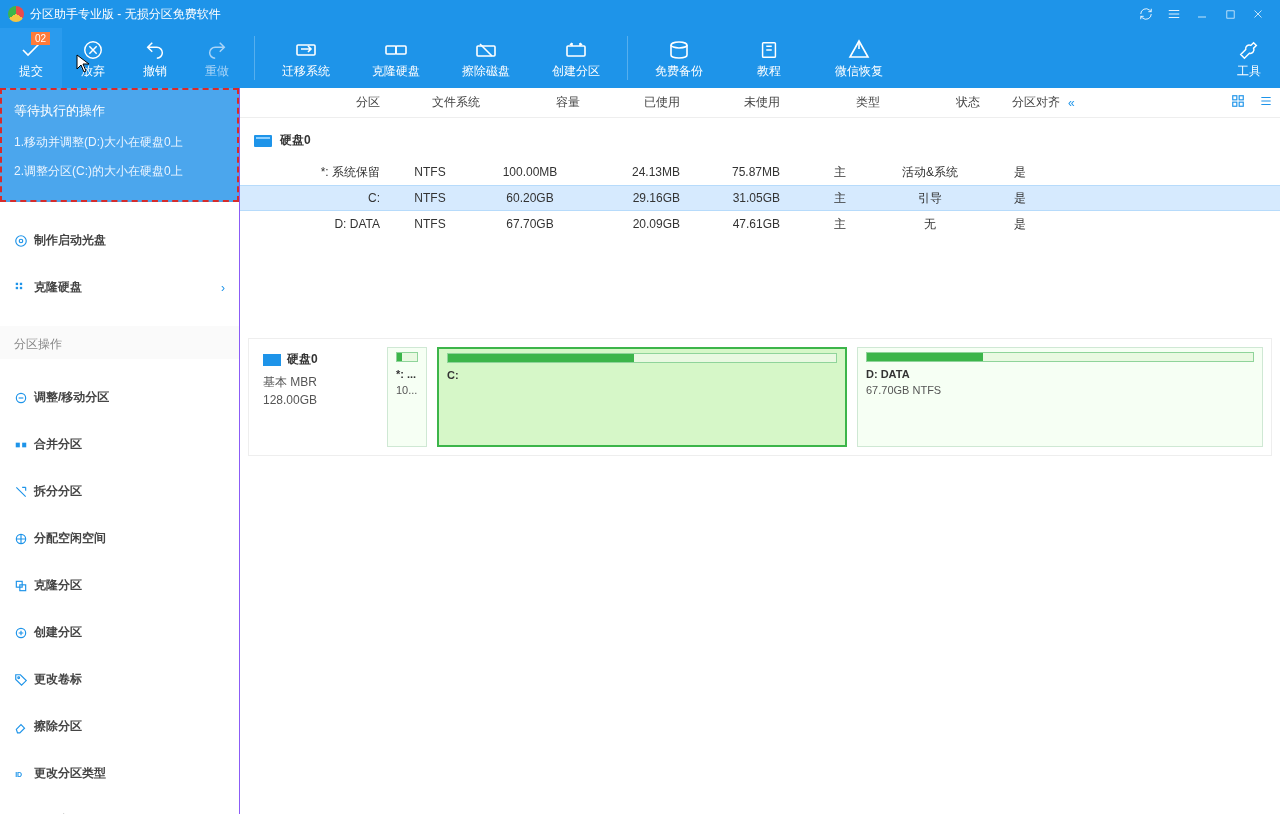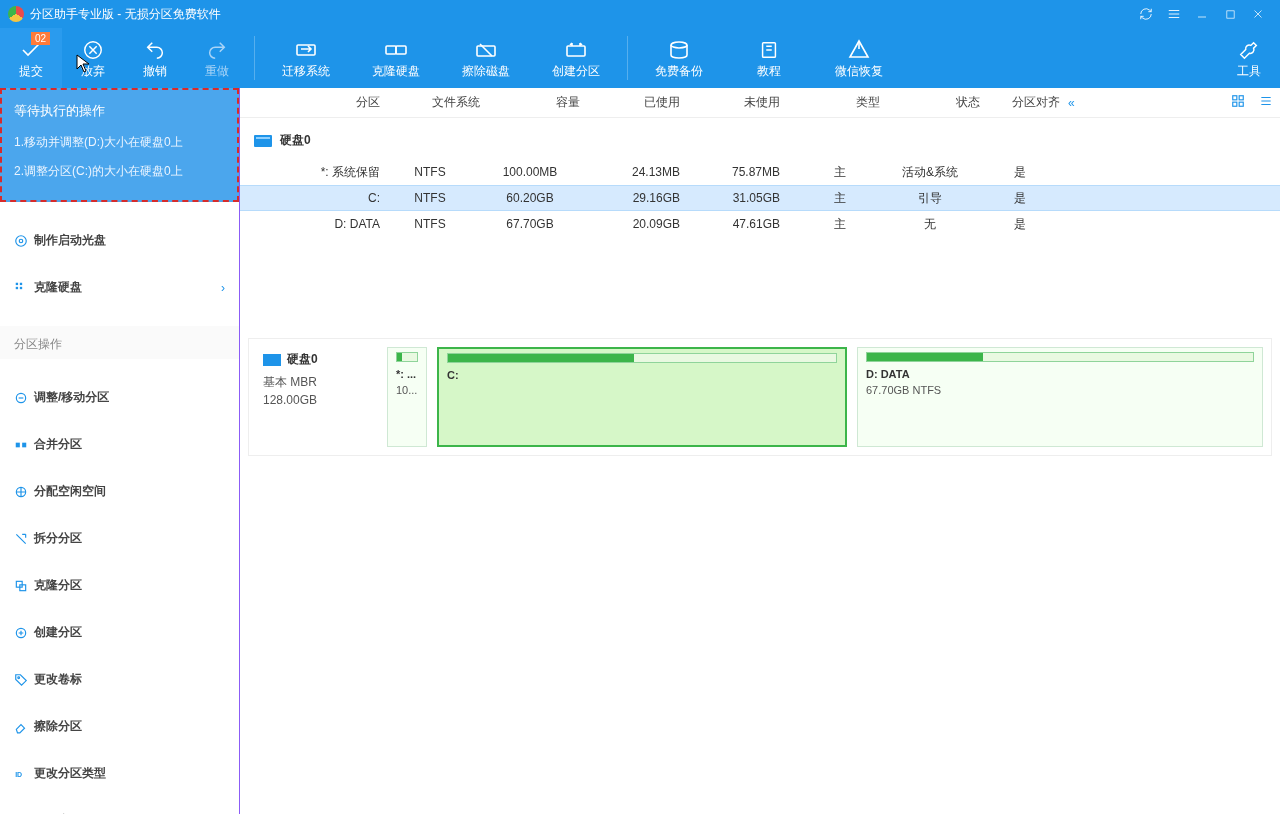--- a/index.html
+++ b/index.html
@@ -285,33 +285,33 @@
           <svg viewBox="0 0 24 24" fill="#1e94e9">
             <rect x="3" y="8" width="7" height="8"></rect>
             <rect x="14" y="8" width="7" height="8"></rect>
           </svg>
         </span>
         <span class="slabel">合并分区</span>
       </div>
     <div class="sideitem">
         <span class="sicon">
           <svg viewBox="0 0 24 24" fill="none" stroke="#1e94e9" stroke-width="2">
+            <path d="M4 4l16 16M20 4v6M20 4h-6"></path>
+          </svg>
+        </span>
+        <span class="slabel">拆分分区</span>
+      </div>
+    <div class="sideitem">
+        <span class="sicon">
+          <svg viewBox="0 0 24 24" fill="none" stroke="#1e94e9" stroke-width="2">
             <circle cx="12" cy="12" r="8"></circle>
             <path d="M12 4v16M4 12h16"></path>
           </svg>
         </span>
         <span class="slabel">分配空闲空间</span>
-      </div>
-    <div class="sideitem">
-        <span class="sicon">
-          <svg viewBox="0 0 24 24" fill="none" stroke="#1e94e9" stroke-width="2">
-            <path d="M4 4l16 16M20 4v6M20 4h-6"></path>
-          </svg>
-        </span>
-        <span class="slabel">拆分分区</span>
       </div>
     <div class="sideitem">
         <span class="sicon">
           <svg viewBox="0 0 24 24" fill="none" stroke="#1e94e9" stroke-width="2">
             <rect x="4" y="4" width="10" height="10"></rect>
             <rect x="10" y="10" width="10" height="10"></rect>
           </svg>
         </span>
         <span class="slabel">克隆分区</span>
       </div>

